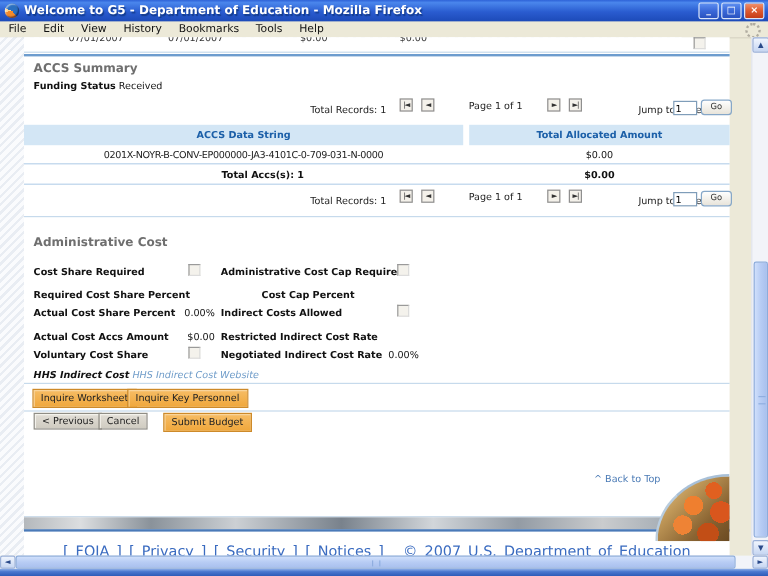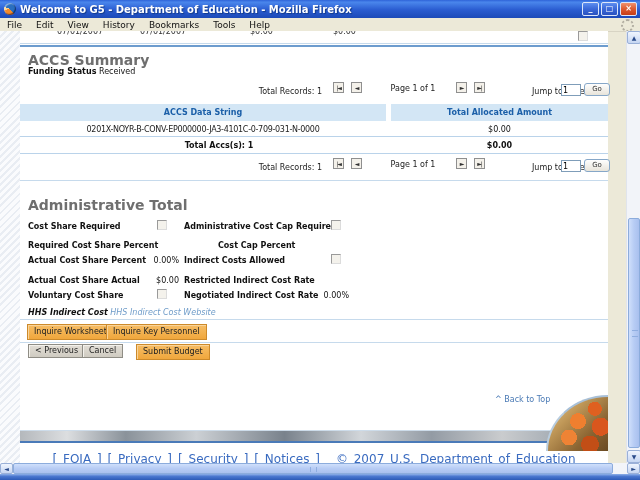--- a/index.html
+++ b/index.html
@@ -27,21 +27,21 @@
   .menu-item{padding:0 7px;line-height:12px;}
   .throbber{position:absolute;right:6px;top:1px;width:9px;height:9px;border-radius:50%;
     border:2px dotted #b0aca0;}
 
   
   .viewport{position:absolute;left:0;top:31px;width:568px;height:432px;
     background:repeating-linear-gradient(135deg,#fafbfd 0 3px,#e9edf3 3px 5px);}
   .page{position:absolute;left:20px;top:0;width:588px;height:432px;background:#fff;font-size:8px;color:#111;}
   .abs{position:absolute;}
   .b{font-weight:bold;}
-  .h-gray{color:#6f6f6f;font-weight:bold;font-size:14px;}
+  .h-gray{color:#6f6f6f;font-weight:bold;font-size:10px;}
   .hr-light{position:absolute;left:0;width:588px;height:1px;background:#c6daec;}
   .hr-blue{position:absolute;left:0;width:588px;height:2px;background:#6d9cce;}
   .cliprow{position:absolute;left:0;top:0;width:588px;height:7px;overflow:hidden;color:#333;}
   .cb{display:inline-block;width:10px;height:10px;box-sizing:border-box;background:#f4f2ec;
     border:1px solid;border-color:#9a9a9a #dcdcdc #dcdcdc #9a9a9a;}
 
   
   .pagrow{position:absolute;left:0;width:588px;height:18px;font-size:8px;color:#222;}
   .pgbtn{position:absolute;width:11px;height:11px;box-sizing:border-box;background:#f4f1ea;
     border:1px solid #8f8f8f;font-size:6px;line-height:9px;text-align:center;color:#333;letter-spacing:-1px;}
@@ -189,36 +189,36 @@
         <span class="pg-page">Page 1 of 1</span>
         <span class="pgbtn pg-next">►</span>
         <span class="pgbtn pg-last">►|</span>
         <span class="pg-jump">Jump to Page</span>
         <input class="pg-input" value="1" style="">
         <span class="pg-go">Go</span>
       </div>
 
       <div class="hr-light" style="top:149px;"></div>
 
-      <div class="abs h-gray" style="left:8px;top:166px;">Administrative Total</div>
+      <div class="abs h-gray" style="left:8px;top:166px;">Administrative Cost</div>
 
       <span class="abs b" style="left:8px;top:191px;">Cost Share Required</span>
       <span class="cb abs" style="left:137px;top:189px;"></span>
       <span class="abs b" style="left:164px;top:191px;">Administrative Cost Cap Required</span>
       <span class="cb abs" style="left:311px;top:189px;"></span>
 
       <span class="abs b" style="left:8px;top:210px;">Required Cost Share Percent</span>
       <span class="abs b" style="left:164px;top:210px;padding-left:34px;">Cost Cap Percent</span>
 
       <span class="abs b" style="left:8px;top:225px;">Actual Cost Share Percent</span>
       <span class="abs" style="left:105px;top:225px;width:54px;text-align:right;">0.00%</span>
       <span class="abs b" style="left:164px;top:225px;">Indirect Costs Allowed</span>
       <span class="cb abs" style="left:311px;top:223px;"></span>
 
-      <span class="abs b" style="left:8px;top:245px;">Actual Cost Share Actual</span>
+      <span class="abs b" style="left:8px;top:245px;">Actual Cost Accs Amount</span>
       <span class="abs" style="left:105px;top:245px;width:54px;text-align:right;">$0.00</span>
       <span class="abs b" style="left:164px;top:245px;">Restricted Indirect Cost Rate</span>
 
       <span class="abs b" style="left:8px;top:260px;">Voluntary Cost Share</span>
       <span class="cb abs" style="left:137px;top:258px;"></span>
       <span class="abs b" style="left:164px;top:260px;">Negotiated Indirect Cost Rate</span>
       <span class="abs" style="left:283px;top:260px;width:46px;text-align:right;">0.00%</span>
 
       <div class="abs" style="left:8px;top:277px;font-style:italic;">
         <span class="b">HHS Indirect Cost</span>

